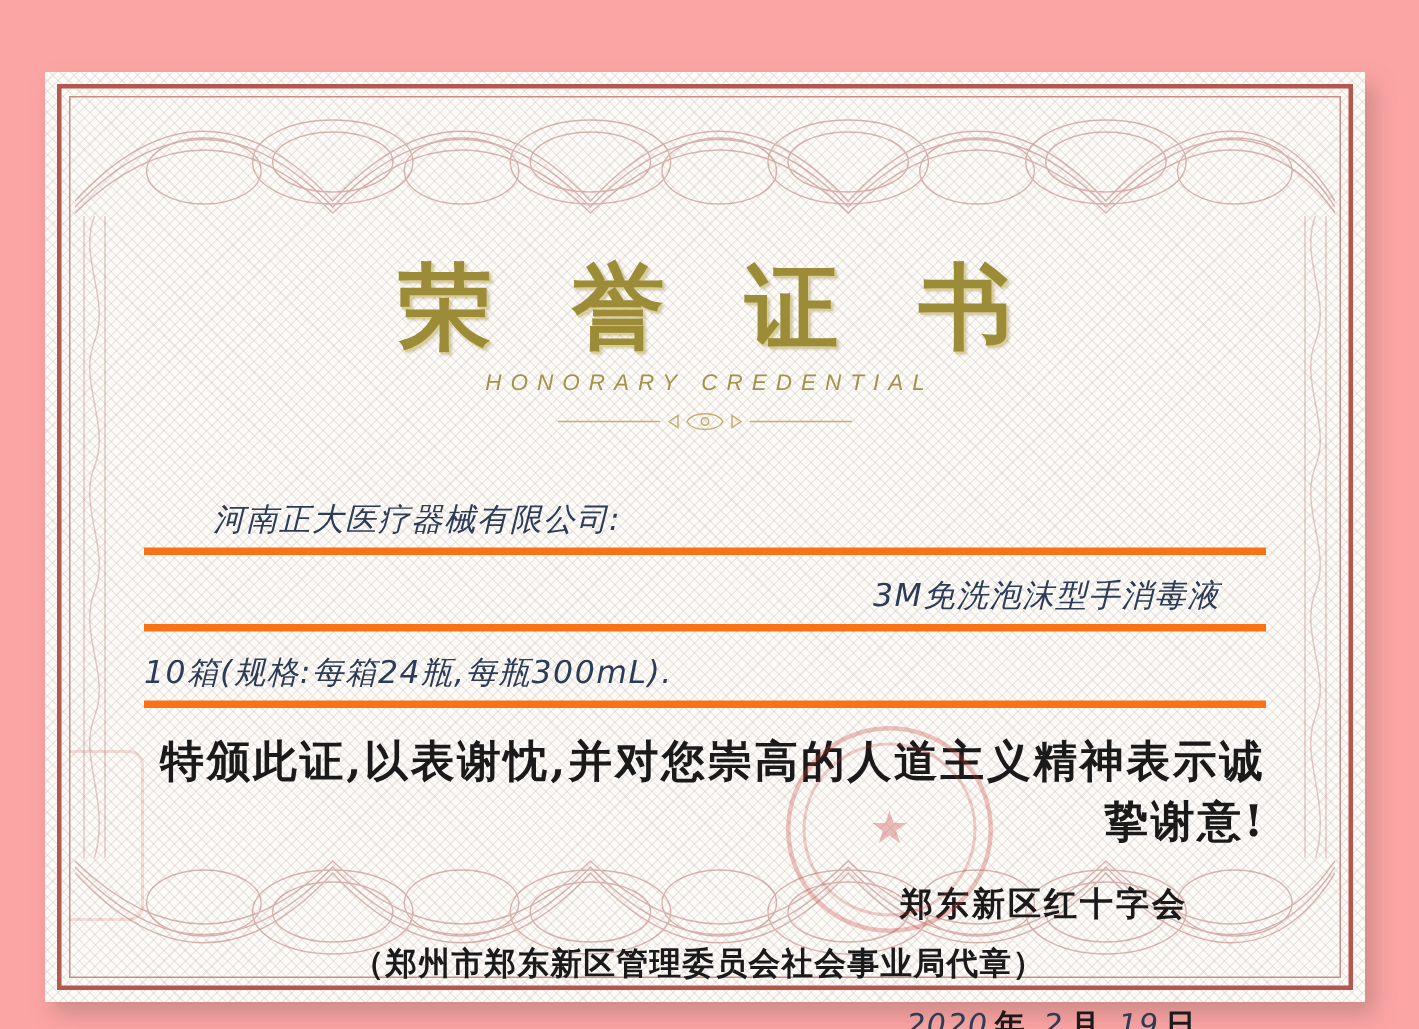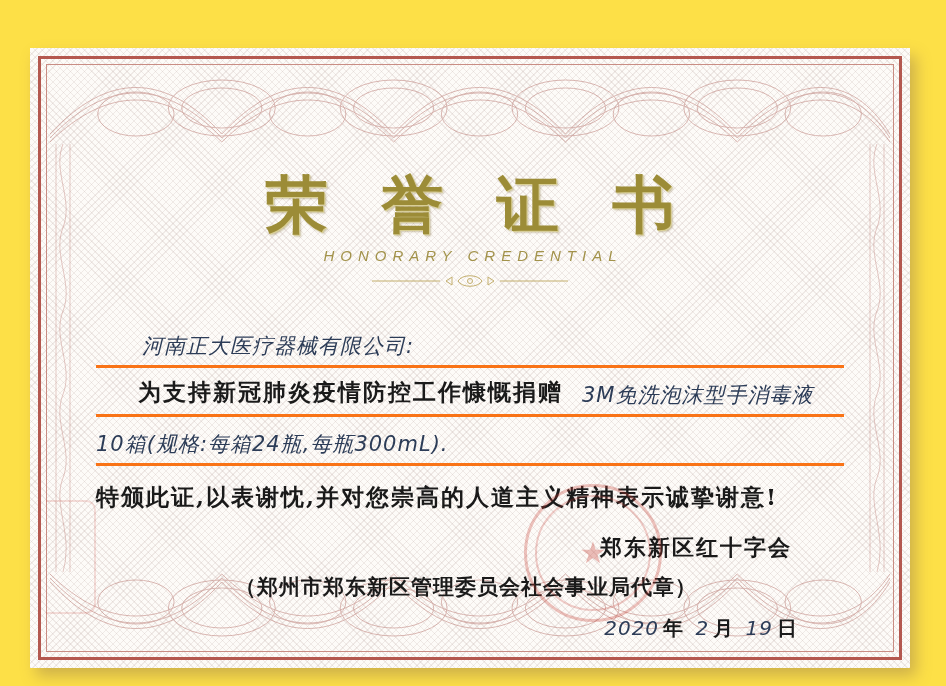--- a/index.html
+++ b/index.html
@@ -11,21 +11,21 @@
     width: 946px;
     height: 686px;
     font-family: "Liberation Sans", sans-serif;
     overflow: hidden;
   }
 
   .certificate {
     position: relative;
     width: 946px;
     height: 686px;
-    background: #fde047;
+    background: #fca5a5;
     overflow: hidden;
   }
 
   
   .paper {
     position: absolute;
     left: 30px;
     top: 48px;
     width: 880px;
     height: 620px;
@@ -129,21 +129,21 @@
     margin-top: 26px;
     padding: 0 10px;
   }
 
   .line {
     position: relative;
     height: 46px;
   }
 
   .ruled {
-    border-bottom: 3px solid #f97316;
+    border-bottom: 5px solid #f97316;
   }
 
   .hand {
     font-family: "DejaVu Sans", sans-serif;
     color: #2c3c57;
     font-size: 21px;
     font-style: italic;
     letter-spacing: 1px;
     position: absolute;
     bottom: 5px;
@@ -160,25 +160,25 @@
     bottom: 6px;
     white-space: nowrap;
   }
 
   .l1-name { left: 46px; }
   .l2-printed { left: 42px; }
   .l2-hand { left: 486px; }
   .l3-hand { left: 0px; }
   .l4-printed {
     position: static;
-    text-align: left;
+    text-align: right;
     margin-top: 16px;
     font-family: "DejaVu Serif", serif;
     color: #1a1a1a;
-    font-size: 23px;
+    font-size: 29px;
     font-weight: bold;
     letter-spacing: 2px;
   }
 
   .signer {
     margin-top: 20px;
     text-align: right;
     padding-right: 52px;
     font-family: Liberation Serif, serif;
     font-size: 22px;
@@ -343,21 +343,20 @@
         </svg>
       </div>
 
       <div class="body-block">
 
         <div class="line ruled">
           <span class="hand l1-name">河南正大医疗器械有限公司:</span>
         </div>
 
         <div class="line ruled">
-          <span class="printed l2-printed">为支持新冠肺炎疫情防控工作慷慨捐赠</span>
           <span class="hand l2-hand">3M免洗泡沫型手消毒液</span>
         </div>
 
         <div class="line ruled">
           <span class="hand l3-hand">10箱(规格:每箱24瓶,每瓶300mL).</span>
         </div>
 
         <div class="l4-printed">特颁此证,以表谢忱,并对您崇高的人道主义精神表示诚挚谢意!</div>
 
         <div class="signer">郑东新区红十字会</div>

